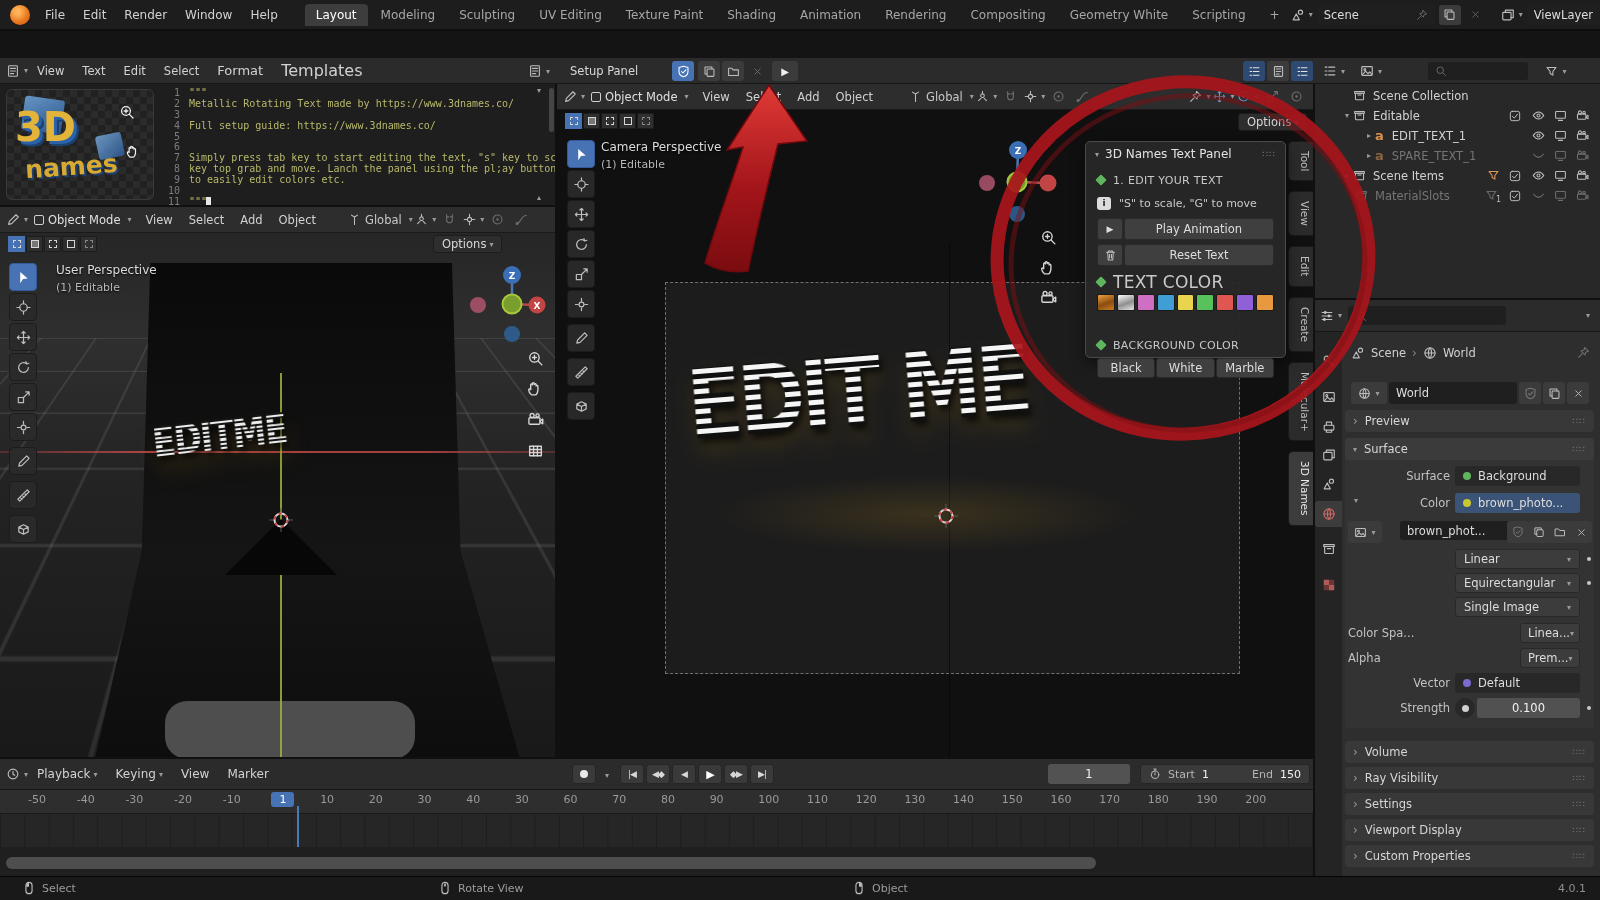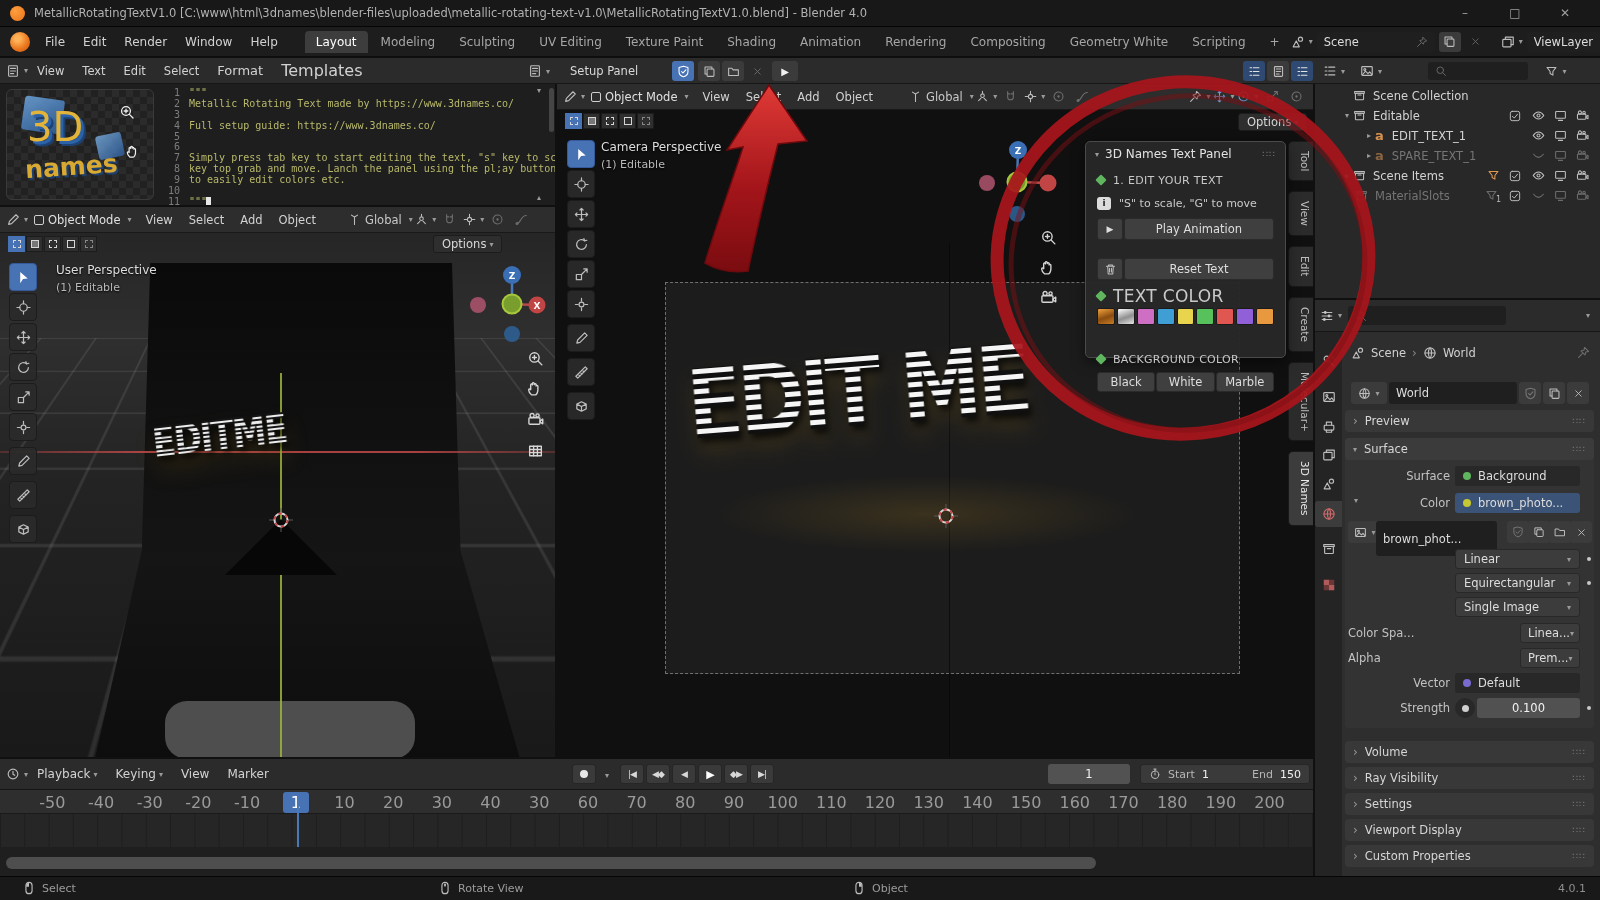--- a/index.html
+++ b/index.html
@@ -53,21 +53,21 @@
 
 .npanel{background:rgba(40,40,40,.96);border:1px solid #4a4a4a;border-radius:5px;box-shadow:0 4px 14px rgba(0,0,0,.5)}
 .nrow{display:flex;align-items:center;padding:0 11px;gap:8px}
 .diamond{width:8px;height:8px;background:#5fb65f;transform:rotate(45deg);flex:none;border-radius:1px}
 .nbtn{background:#3f3f3f;border:1px solid #2a2a2a;border-radius:3px;height:22px;display:flex;align-items:center;justify-content:center;color:#dedede;font-size:11.5px}
 .sw{flex:1;height:17px;border-radius:2px;border:1px solid #1a1a1a}
 
 .orow{position:absolute;left:0;width:285px;height:19px;display:flex;align-items:center;font-size:11.5px;color:#d2d2d2}
 .ocaret{font-size:8px;color:#9a9a9a;width:12px;text-align:center;flex:none}
 
-.tickcell{width:48.7px;flex:none;text-align:center;font-size:16px;color:#9a9a9a}
+.tickcell{width:48.7px;flex:none;font-size:11px;color:#9a9a9a}
 .ticks div:nth-of-type(6) span{background:#4772b3;color:#fff;border-radius:3px;padding:1px 8px}
 .tbtn{height:20px;min-width:24px;background:#3a3a3a;border:1px solid #262626;border-radius:3px;display:flex;align-items:center;justify-content:center;color:#d8d8d8;font-size:9px;letter-spacing:-1px}
 
 .plabel{position:absolute;width:108px;text-align:right;font-size:11.5px;color:#c2c2c2}
 .pval{position:absolute;height:20px;border-radius:3px;display:flex;align-items:center;font-size:11.5px;color:#ddd}
 .ddbtn{background:#3c3c3c;border:1px solid #282828}
 .dot4{position:absolute;width:4px;height:4px;border-radius:50%;background:#c8c8c8}
 .cdot{width:8px;height:8px;border-radius:50%;flex:none;margin:0 7px 0 8px}
 .gridp{position:absolute;left:-180px;top:105px;width:920px;height:640px;
  background-image:linear-gradient(rgba(150,150,150,.17) 1.5px,transparent 1.5px),linear-gradient(90deg,rgba(150,150,150,.17) 1.5px,transparent 1.5px);
@@ -254,27 +254,20 @@
       </symbol>
 <symbol id="sy-zoomp" viewBox="0 0 16 16">
         <circle cx="7" cy="7" r="4.4"></circle>
         <path d="M10.4 10.4 14 14M5.2 7h3.6M7 5.2v3.6"></path>
       </symbol>
 </defs>
 </svg>
 
 <div id="app">
 
-  <div class="titlebar">
-    <span class="a" style="left:10px;top:6px;width:15px;height:15px;border-radius:50%;background:radial-gradient(circle at 35% 35%,#ff9e3d,#e7731b)"></span>
-    <span class="a" style="left:34px;top:6px;color:#b2b2b2;font-size:11.5px;white-space:nowrap">MetallicRotatingTextV1.0 [C:\www\html\3dnames\blender-files\uploaded\metallic-rotating-text-v1.0\MetallicRotatingTextV1.0.blend] - Blender 4.0</span>
-    <span class="winbtn a" style="left:1442px;top:6px">–</span>
-    <span class="winbtn a" style="left:1492px;top:6px">□</span>
-    <span class="winbtn a" style="left:1542px;top:6px">✕</span>
-  </div>
 
   <div class="menubar">
     <span style="width:20px;height:20px;margin:0 6px 0 10px;border-radius:50%;background:radial-gradient(circle at 38% 34%,#ffb257 15%,#e7731b 60%,#c85a10);flex:none"></span>
     <div class="f">
         <span class="mi">File</span>
         <span class="mi">Edit</span>
         <span class="mi">Render</span>
         <span class="mi">Window</span>
         <span class="mi">Help</span>
       </div>
@@ -411,21 +404,21 @@
         </svg>
         <span class="chv">▾</span>
       </span>
   </div>
 
   <div class="a" style="left:0;top:84px;width:557px;height:121px;background:#1e1e1e;overflow:hidden;border-right:2px solid #101010">
     <div class="a" style="left:6px;top:5px;width:148px;height:111px;border-radius:6px;border:1px solid #3a3a3a;overflow:hidden;
       background-image:linear-gradient(45deg,#2b2b2b 25%,transparent 25%,transparent 75%,#2b2b2b 75%),linear-gradient(45deg,#2b2b2b 25%,#212121 25%,#212121 75%,#2b2b2b 75%);background-size:14px 14px;background-position:0 0,7px 7px">
       <div class="a" style="left:16px;top:8px;width:40px;height:34px;background:linear-gradient(145deg,#6fa8e0,#2d5e9e);transform:rotate(8deg);border-radius:3px;opacity:.85"></div>
       <div class="a" style="left:90px;top:44px;width:26px;height:24px;background:linear-gradient(145deg,#7db2e6,#2d5e9e);transform:rotate(-12deg);border-radius:3px;opacity:.8"></div>
-      <div class="a" style="left:20px;top:14px;font-size:40px;font-weight:400;color:#e3b43a;text-shadow:3px 3px 0 #2c62a8,5px 5px 0 #1d4170">3D</div>
+      <div class="a" style="left:8px;top:14px;font-size:40px;font-weight:700;color:#e3b43a;text-shadow:3px 3px 0 #2c62a8,5px 5px 0 #1d4170">3D</div>
       <div class="a" style="left:18px;top:62px;font-size:25px;font-weight:800;color:#d9aa33;transform:rotate(-4deg);text-shadow:2px 2px 0 #1d4170">names</div>
       <svg class="ic a" style="left:112px;top:14px;stroke:#f0f0f0" width="16" height="16">
           <use href="#sy-zoomp"></use>
         </svg>
       <svg class="ic a" style="left:118px;top:54px;stroke:#f0f0f0" width="15" height="15">
           <use href="#sy-hand"></use>
         </svg>
     </div>
     <div class="a" style="left:160px;top:4px">
 
@@ -1022,21 +1015,21 @@
         <span class="cdot" style="background:#c8c832"></span>
         <span>brown_photo...</span>
       </span>
 
     <span class="ibtn bgb a" style="left:33px;top:221px;width:34px;height:22px">
         <svg class="ic" width="13" height="13">
           <use href="#sy-image"></use>
         </svg>
         <span class="chv">▾</span>
       </span>
-    <span class="field a" style="left:61px;top:221px;width:121px;height:35px">
+    <span class="field a" style="left:85px;top:221px;width:121px;height:19px">
         <span>brown_phot...</span>
       </span>
     <span class="ibtn bgb a" style="left:192px;top:221px;height:22px">
         <svg class="ic dim" width="12" height="12">
           <use href="#sy-shield"></use>
         </svg>
       </span>
     <span class="ibtn bgb a" style="left:213px;top:221px;height:22px">
         <svg class="ic" width="12" height="12">
           <use href="#sy-copy"></use>
@@ -1235,21 +1228,21 @@
       <span style="font-size:11px;color:#c9c9c9">"S" to scale, "G" to move</span>
     </div>
     <div class="nrow" style="margin-top:5px;gap:1px">
       <span class="nbtn" style="width:26px">
           <span style="font-size:9px">▶</span>
         </span>
       <span class="nbtn" style="flex:1">
           <span>Play Animation</span>
         </span>
     </div>
-    <div class="nrow" style="margin-top:18px;gap:1px">
+    <div class="nrow" style="margin-top:4px;gap:1px">
       <span class="nbtn" style="width:26px">
           <svg class="ic" width="13" height="13">
             <use href="#sy-trash"></use>
           </svg>
         </span>
       <span class="nbtn" style="flex:1">
           <span>Reset Text</span>
         </span>
     </div>
     <div class="nrow" style="height:20px;margin-top:6px">

